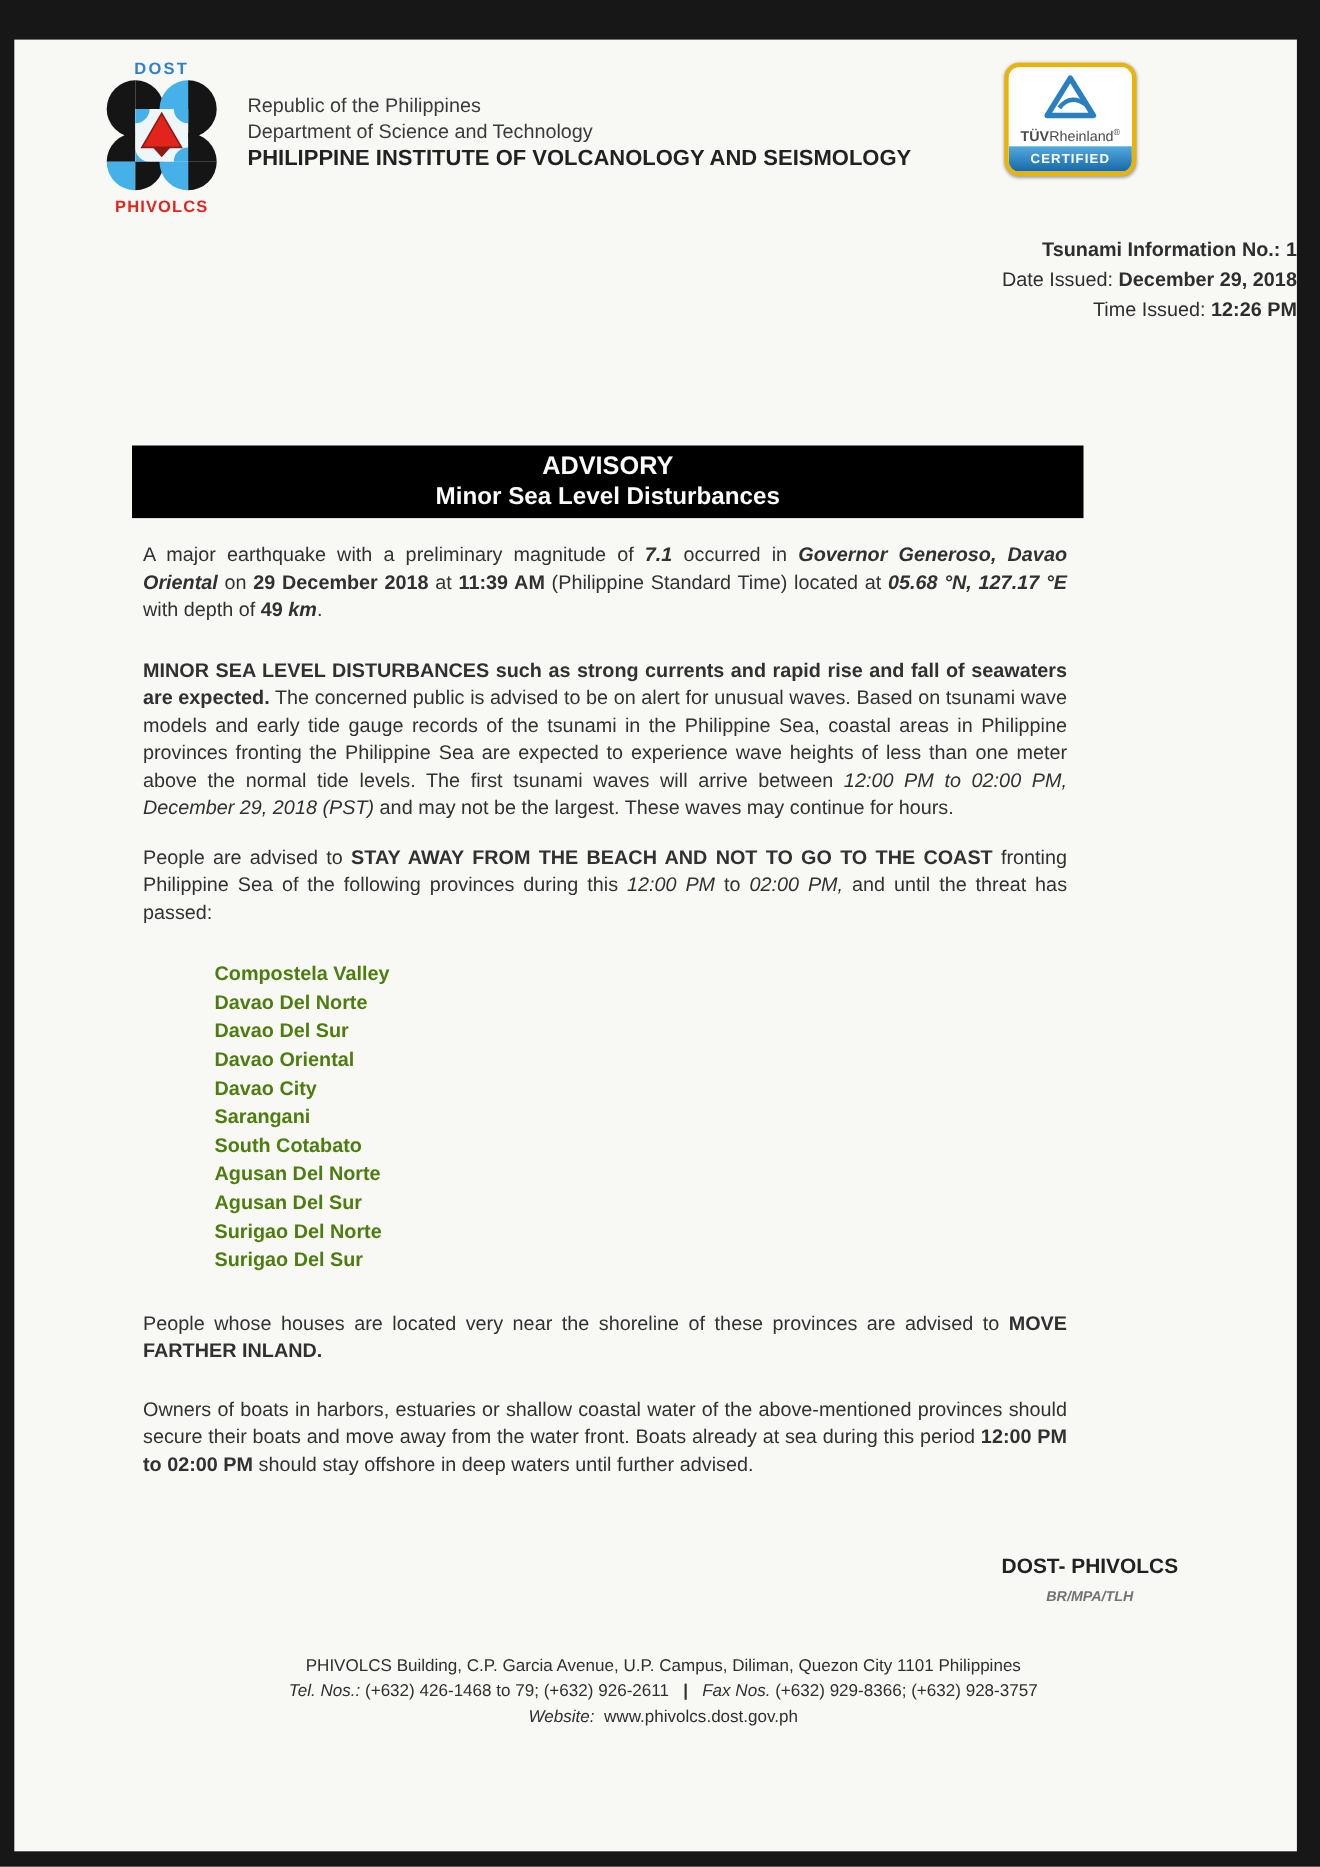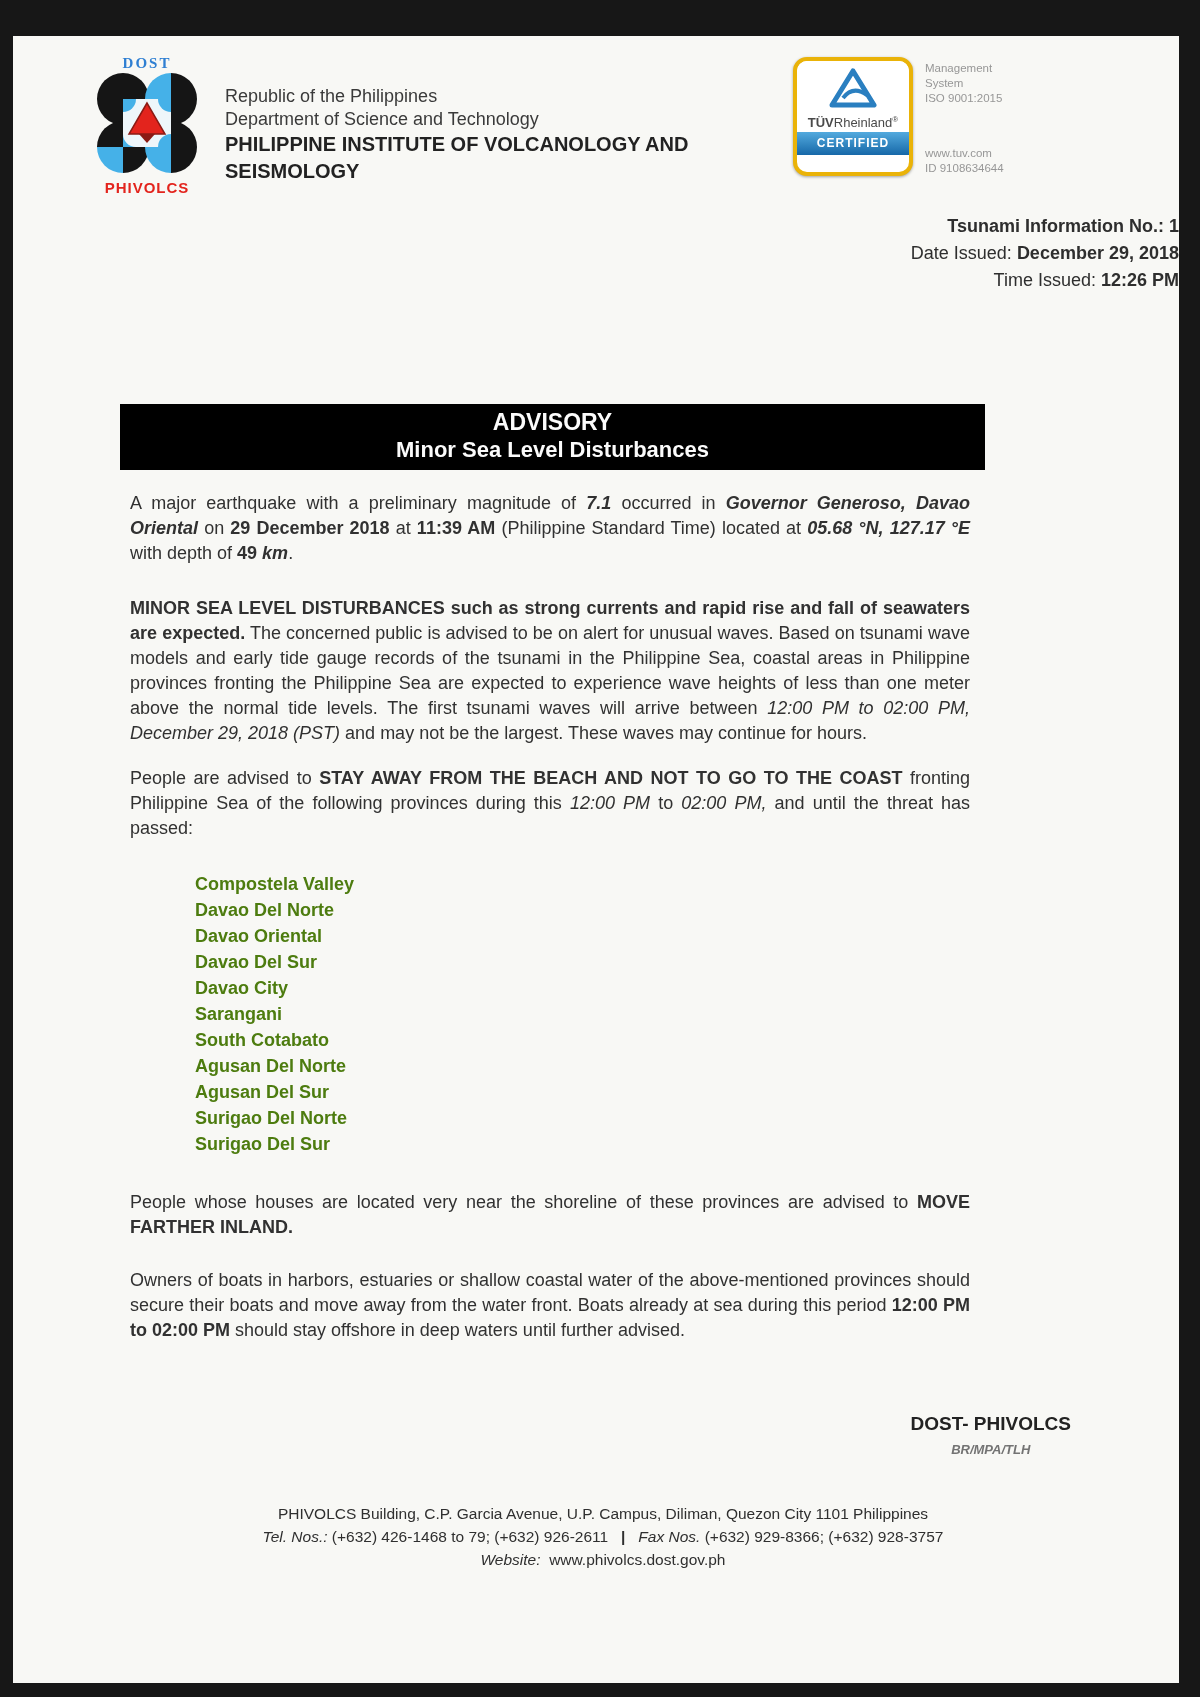--- a/index.html
+++ b/index.html
@@ -10,21 +10,21 @@
     -webkit-font-smoothing:antialiased;
   }
   .page{
     position:absolute;left:13px;top:36px;width:1166px;height:1647px;
     background:#f8f8f5;overflow:hidden;color:#313131;
   }
 
   
   .header-row{display:flex;margin:19px 0 0 72px;width:948px;align-items:flex-start;}
   .logo-block{width:124px;text-align:center;flex:0 0 auto;}
-  .logo-top{color:#2f7fd2;font-weight:700;font-size:15px;letter-spacing:2px;line-height:16px;font-family:Liberation Serif, serif;}
+  .logo-top{color:#2f7fd2;font-weight:700;font-size:15px;letter-spacing:2px;line-height:16px;}
   .logo-bottom{color:#e3241d;font-weight:700;font-size:15px;letter-spacing:1px;line-height:16px;margin-top:1px;}
   .org-block{margin:30px 0 0 16px;}
   .org-line{font-size:18px;line-height:23px;color:#3a3a3a;}
   .org-line.inst{font-weight:700;font-size:20px;line-height:27px;color:#222;}
 
   .tuv-cluster{margin-left:auto;display:flex;gap:12px;margin-top:2px;}
   .tuv-badge{
     width:112px;border:4px solid #eab308;border-radius:14px;overflow:hidden;
     background:#fff;box-shadow:0 1px 3px rgba(0,0,0,.35);flex:0 0 auto;
   }
@@ -123,28 +123,20 @@
       <div class="tuv-badge">
         <div class="tuv-top">
           <svg width="52" height="42" viewBox="0 0 52 42">
             <path d="M26 4 L47 38 L5 38 Z" fill="none" stroke="#2a7fc0" stroke-width="5" stroke-linejoin="round"></path>
             <path d="M16 31 Q26 18 40 28" stroke="#2a7fc0" stroke-width="4" fill="none"></path>
           </svg>
           <div class="tuv-brand"><span class="b">TÜV</span><span>Rheinland</span><span class="reg">®</span></div>
         </div>
         <div class="tuv-band">CERTIFIED</div>
       </div>
-      <div class="tuv-info">
-        <div>Management</div>
-        <div>System</div>
-        <div>ISO 9001:2015</div>
-        <div class="gap"></div>
-        <div>www.tuv.com</div>
-        <div>ID 9108634644</div>
-      </div>
     </div>
   </div>
 
   <div class="meta">
     <div><span class="seg-b">Tsunami Information No.: 1</span></div>
     <div><span>Date Issued: </span><span class="seg-b">December 29, 2018</span></div>
     <div><span>Time Issued: </span><span class="seg-b">12:26 PM</span></div>
   </div>
 
   <div class="banner">
@@ -152,22 +144,22 @@
     <div class="banner-sub">Minor Sea Level Disturbances</div>
   </div>
 
   <div class="para p1"><span>A major earthquake with a preliminary magnitude of </span><span class="seg-bi">7.1</span><span> occurred in </span><span class="seg-bi">Governor Generoso, Davao Oriental</span><span> on </span><span class="seg-b">29 December 2018</span><span> at </span><span class="seg-b">11:39 AM</span><span> (Philippine Standard Time) located at </span><span class="seg-bi">05.68 °N, 127.17 °E</span><span> with depth of </span><span class="seg-b">49 </span><span class="seg-bi">km</span><span>.</span></div>
   <div class="para p2"><span class="seg-b">MINOR SEA LEVEL DISTURBANCES such as strong currents and rapid rise and fall of seawaters are expected.</span><span> The concerned public is advised to be on alert for unusual waves. Based on tsunami wave models and early tide gauge records of the tsunami in the Philippine Sea, coastal areas in Philippine provinces fronting the Philippine Sea are expected to experience wave heights of less than one meter above the normal tide levels. The first tsunami waves will arrive between </span><span class="seg-i">12:00 PM to 02:00 PM, December 29, 2018 (PST)</span><span> and may not be the largest. These waves may continue for hours.</span></div>
   <div class="para p3"><span>People are advised to </span><span class="seg-b">STAY AWAY FROM THE BEACH AND NOT TO GO TO THE COAST</span><span> fronting Philippine Sea of the following provinces during this </span><span class="seg-i">12:00 PM</span><span> to </span><span class="seg-i">02:00 PM,</span><span> and until the threat has passed:</span></div>
 
   <div class="province-list">
     <div>Compostela Valley</div>
     <div>Davao Del Norte</div>
+    <div>Davao Del Sur</div>
     <div>Davao Oriental</div>
-    <div>Davao Del Sur</div>
     <div>Davao City</div>
     <div>Sarangani</div>
     <div>South Cotabato</div>
     <div>Agusan Del Norte</div>
     <div>Agusan Del Sur</div>
     <div>Surigao Del Norte</div>
     <div>Surigao Del Sur</div>
   </div>
 
   <div class="para p4"><span>People whose houses are located very near the shoreline of these provinces are advised to </span><span class="seg-b">MOVE FARTHER INLAND.</span></div>

